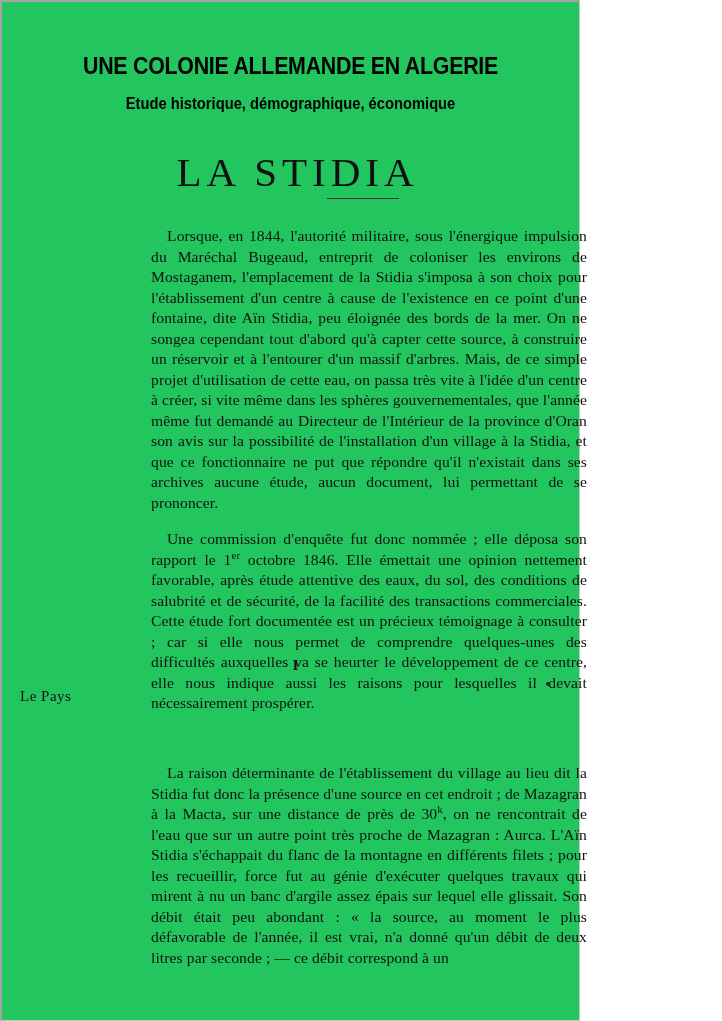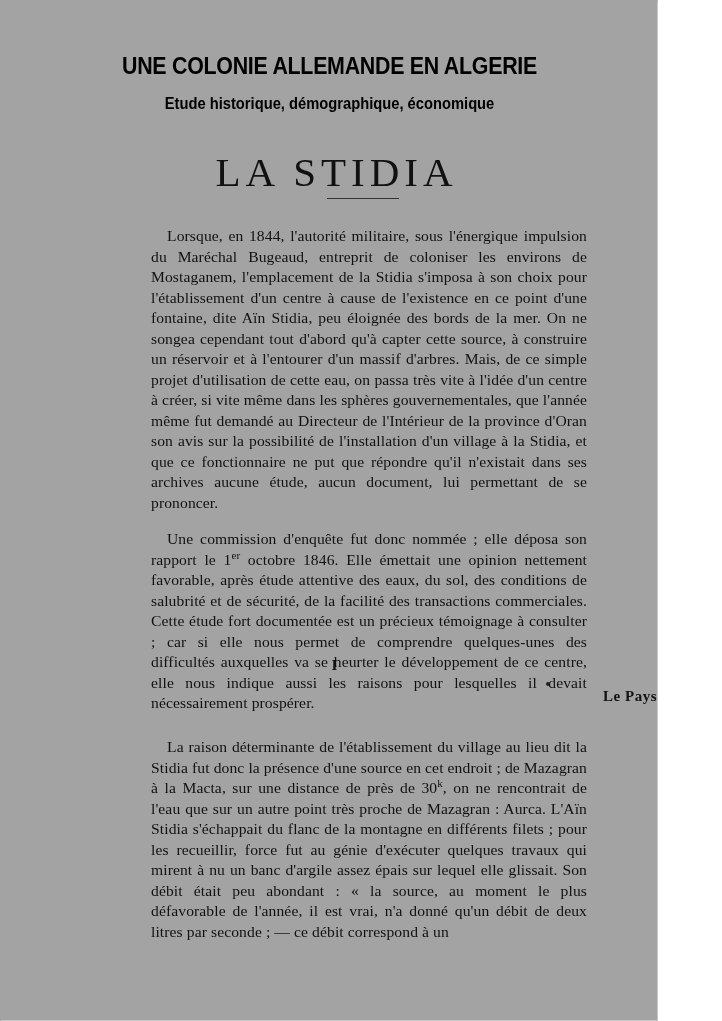--- a/index.html
+++ b/index.html
@@ -1,25 +1,25 @@
 <!DOCTYPE html>
 <html><head>
   <meta charset="utf-8">
   <style>
     html, body { margin: 0; padding: 0; background: #ffffff; }
     body { width: 722px; height: 1021px; overflow: hidden; }
     .page {
       position: relative;
-      width: 658px; height: 1021px;
+      width: 580px; height: 1021px;
       box-sizing: border-box;
       border-top: 2px solid #a3a3a3;
       border-left: 2px solid #a3a3a3;
       border-right: 1px solid #c8c8c8;
       border-bottom: 1px solid #c8c8c8;
-      background: #a3a3a3;
+      background: #22c55e;
     }
     .doc-title {
       position: absolute; left: 0; right: 0; top: 51px;
       text-align: center;
       font-family: "Liberation Sans", sans-serif;
       font-weight: bold; font-size: 23px; color: #000;
       letter-spacing: -0.3px;
       transform: scaleX(0.93);
     }
     .doc-subtitle {
@@ -43,33 +43,33 @@
     }
     .body-text {
       position: absolute; left: 133px; width: 468px;
       font-family: "Liberation Serif", serif;
       font-size: 15.6px; line-height: 20.5px; color: #111;
       text-align: justify;
       letter-spacing: 0.1px;
     }
     .body-text p { margin: 16px; text-indent: 16px; }
     .para-block-1 { top: 208px; }
-    .para-block-2 { top: 719px; }
+    .para-block-2 { top: 745px; }
     .section-number {
       position: absolute; left: 0; right: 0; top: 655px;
       text-align: center;
       font-family: "Liberation Serif", serif;
       font-weight: bold; font-size: 15px; color: #111;
       padding-left: 10px;
     }
     .section-heading {
       position: absolute; left: 0; right: 0; top: 686px;
-      text-align: right;
+      text-align: left;
       font-family: "Liberation Serif", serif;
-      font-weight: bold; font-size: 15px; color: #111;
+      font-weight: normal; font-size: 15px; color: #111;
       letter-spacing: 0.5px;
       padding-left: 18px;
     }
     .speck {
       position: absolute; width: 4px; height: 4px; border-radius: 50%;
       background: #222; left: 544px; top: 680px;
     }
     sup { font-size: 11px; line-height: 0; vertical-align: 6px; }
   </style>
 </head>

